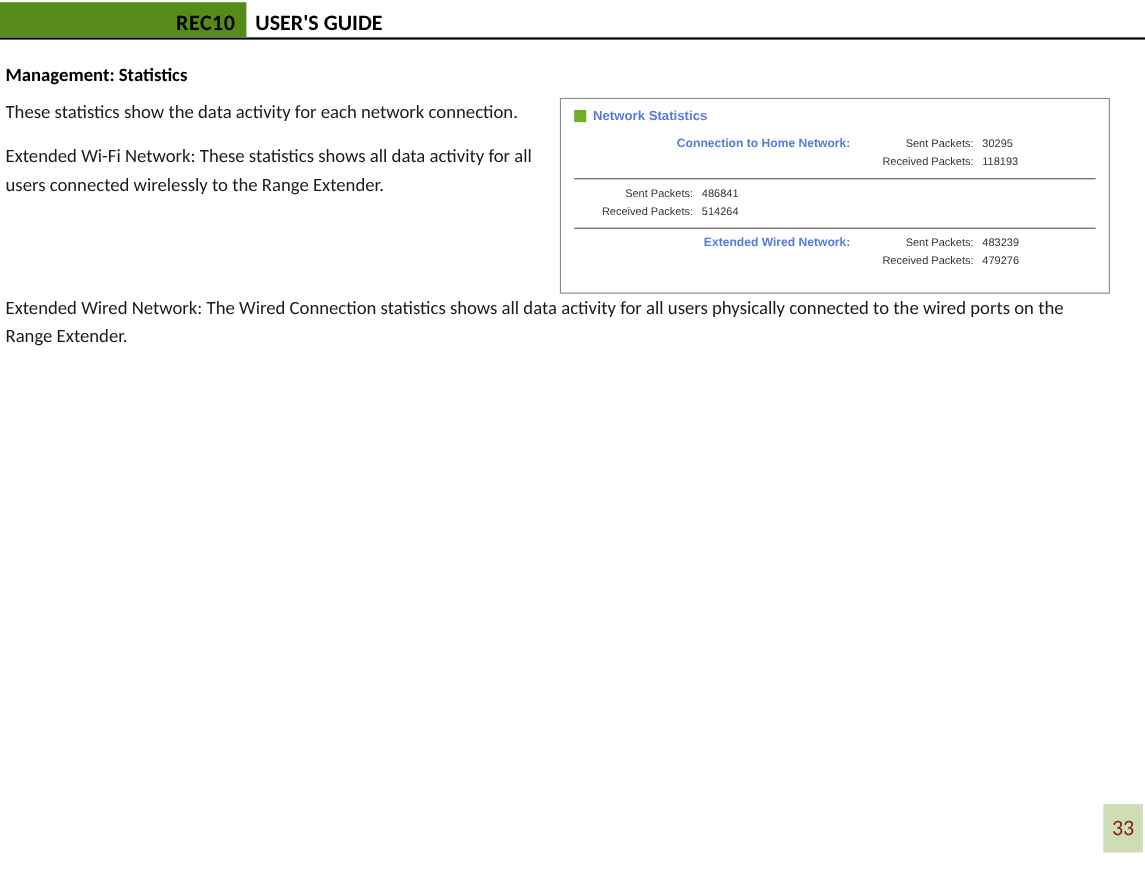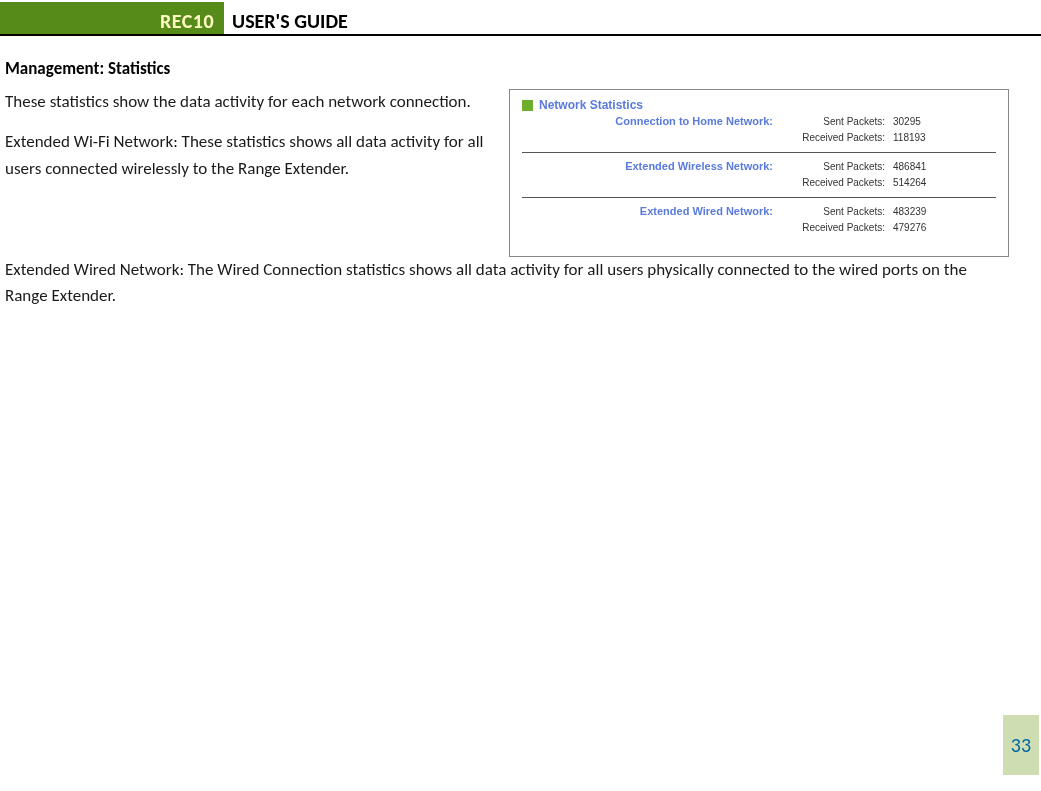--- a/index.html
+++ b/index.html
@@ -13,21 +13,21 @@
   }
   .header-bar {
     display: flex;
     align-items: stretch;
     height: 34px;
     border-bottom: 2px solid #000;
     margin-top: 2px;
   }
   .header-rec {
     background: #568b1a;
-    color: #fef9c3;
+    color: #000000;
     font-weight: bold;
     font-size: 20px;
     padding: 5px 10px 0 160px;
     display: flex;
     align-items: center;
     letter-spacing: 0.5px;
   }
   .header-white {
     flex: 1;
     font-weight: bold;
@@ -63,20 +63,21 @@
     font-family: Arial, sans-serif;
     padding: 8px 12px 14px 12px;
     font-size: 11px;
     color: #444;
     flex-shrink: 0;
   }
   .panel-title-row {
     display: flex;
     align-items: center;
     gap: 6px;
+    margin-bottom: 10px;
   }
   .panel-square {
     width: 11px;
     height: 11px;
     background: #6fae2b;
   }
   .panel-title {
     color: #5a7bdc;
     font-weight: bold;
     font-size: 12px;
@@ -119,26 +120,26 @@
     font-size: 17px;
     line-height: 1.55;
     color: #1a1a1a;
     margin-top: 0;
   }
   .page-number-box {
     position: absolute;
     right: 2px;
     bottom: 16px;
     width: 36px;
-    height: 60px;
+    height: 44px;
     background: #cfddb3;
     display: flex;
     align-items: center;
     justify-content: center;
-    color: #0369a1;
+    color: #7f1d1d;
     font-size: 20px;
     font-weight: normal;
   }
 </style>
 </head>
 <body>
 
 <div class="header-bar">
   <div class="header-rec">REC10</div>
   <div class="header-white">USER'S GUIDE</div>
@@ -167,21 +168,20 @@
             <span class="stat-val">30295</span>
           </div>
           <div class="stat-row">
             <span class="stat-key">Received Packets:</span>
             <span class="stat-val">118193</span>
           </div>
         </div>
       </div>
 
       <div class="stat-block">
-        <div class="stat-label">Extended Wireless Network:</div>
         <div class="stat-rows">
           <div class="stat-row">
             <span class="stat-key">Sent Packets:</span>
             <span class="stat-val">486841</span>
           </div>
           <div class="stat-row">
             <span class="stat-key">Received Packets:</span>
             <span class="stat-val">514264</span>
           </div>
         </div>

